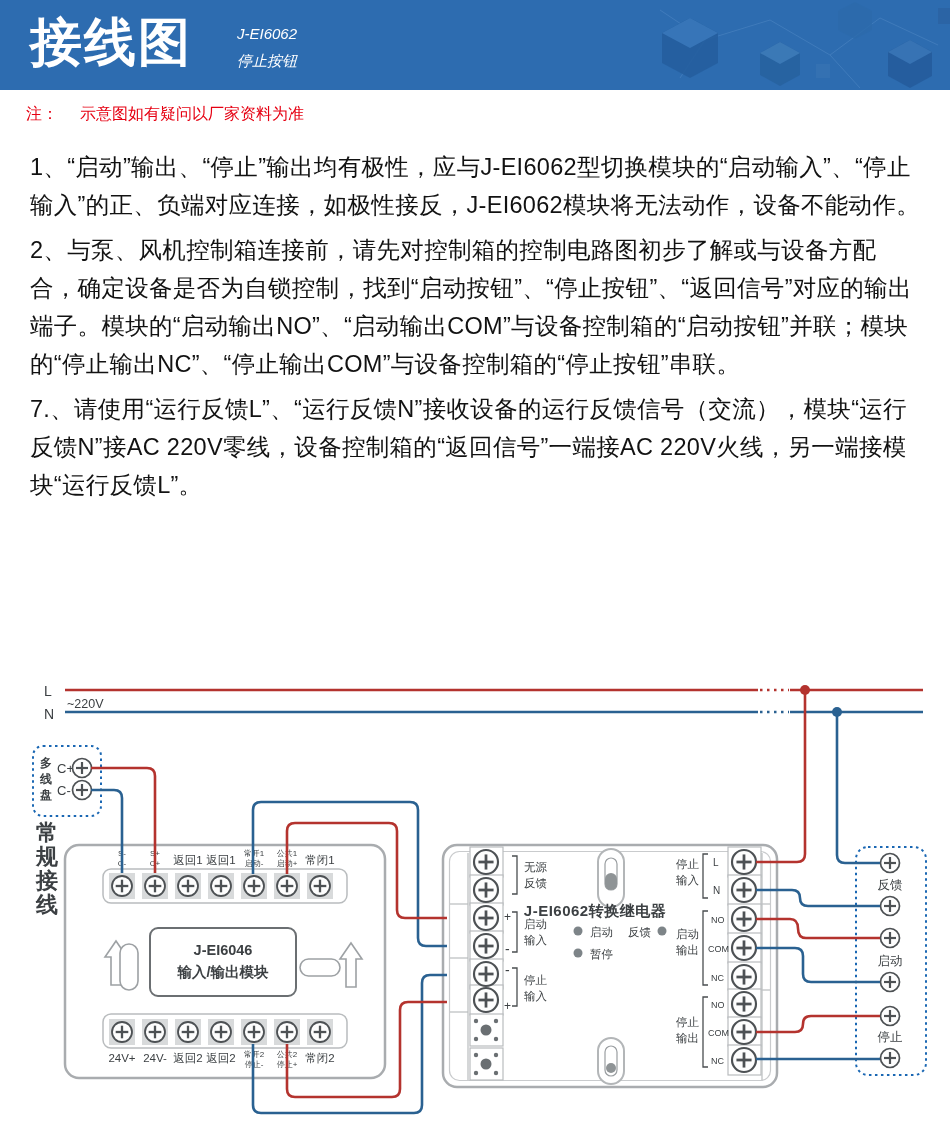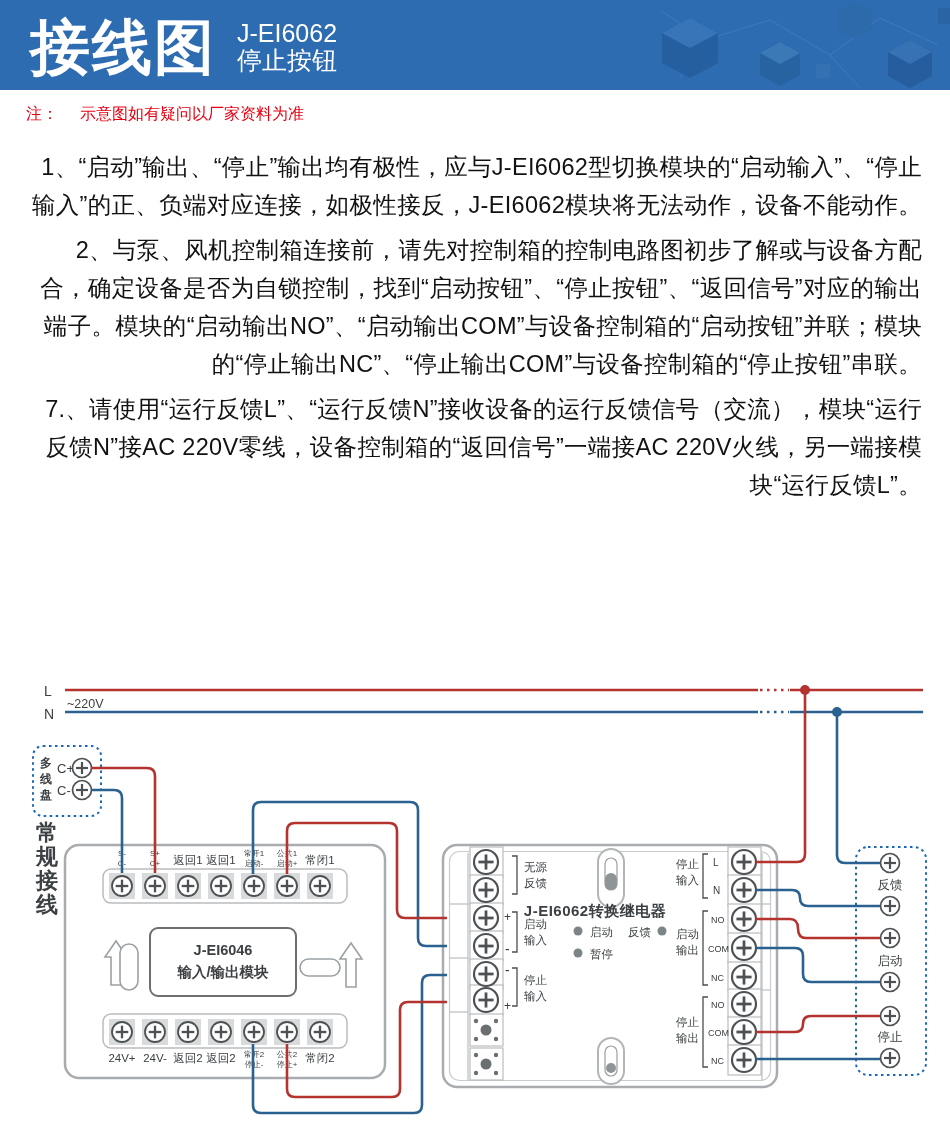--- a/index.html
+++ b/index.html
@@ -7,34 +7,34 @@
     width:950px;height:1147px;position:relative;background:#ffffff;
     font-family:"Liberation Sans","DejaVu Sans",sans-serif;
     overflow:hidden;
   }
   .header{
     position:absolute;left:0;top:0;width:950px;height:90px;
     background:#2d6cb0;color:#fff;
   }
   .header h1{
     position:absolute;left:30px;top:8px;margin:0;
-    font-size:60px;font-weight:bold;letter-spacing:2px;
-  }
-  .subtitle{position:absolute;left:237px;top:20px;font-size:25px;line-height:27px;}
+    font-size:52px;font-weight:bold;letter-spacing:2px;
+  }
+  .subtitle{position:absolute;left:237px;top:20px;font-size:15px;line-height:27px;font-style:italic;}
   .deco{position:absolute;right:0;top:0;height:90px;}
   .note{
     position:absolute;left:26px;top:104px;
     color:#e60012;font-size:16px;white-space:nowrap;
   }
   .note .gap{display:inline-block;width:22px;}
   .bodytext{
     position:absolute;left:30px;top:148px;width:892px;color:#121212;
   }
   .bodytext p{
-    margin:0 0 7px 0;font-size:23.5px;line-height:38px;letter-spacing:0.3px;text-align:right;
+    margin:0 0 7px 0;font-size:23.5px;line-height:38px;letter-spacing:0.3px;
   }
   svg.diagram{position:absolute;left:0;top:0;width:950px;height:1147px;}
   svg text{font-family:"Liberation Sans","DejaVu Sans",sans-serif;fill:#3c4043;}
 </style>
 </head>
 <body>
 
 <div class="header">
   <h1>接线图</h1>
   <div class="subtitle">

